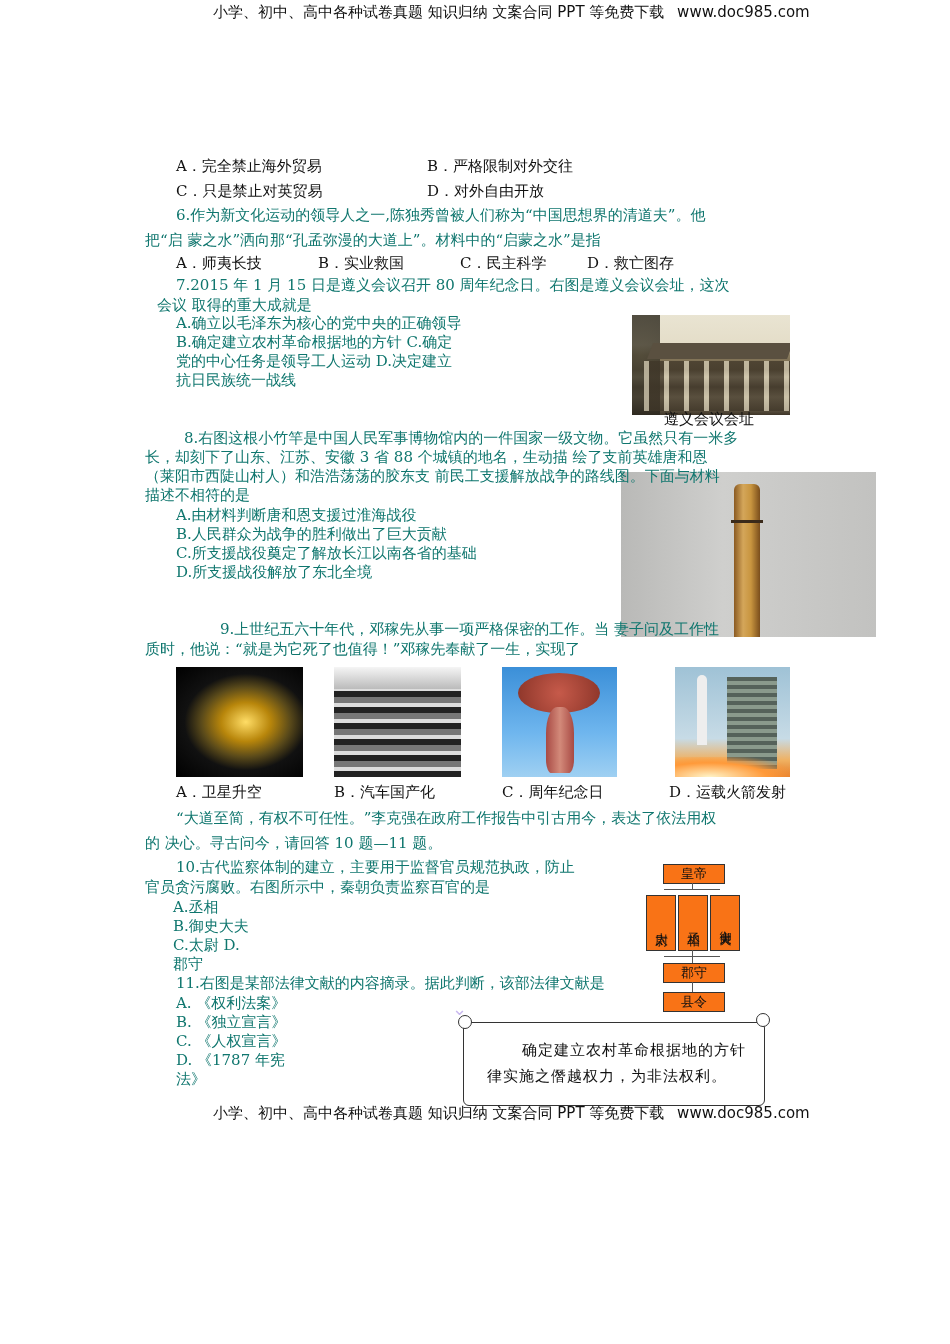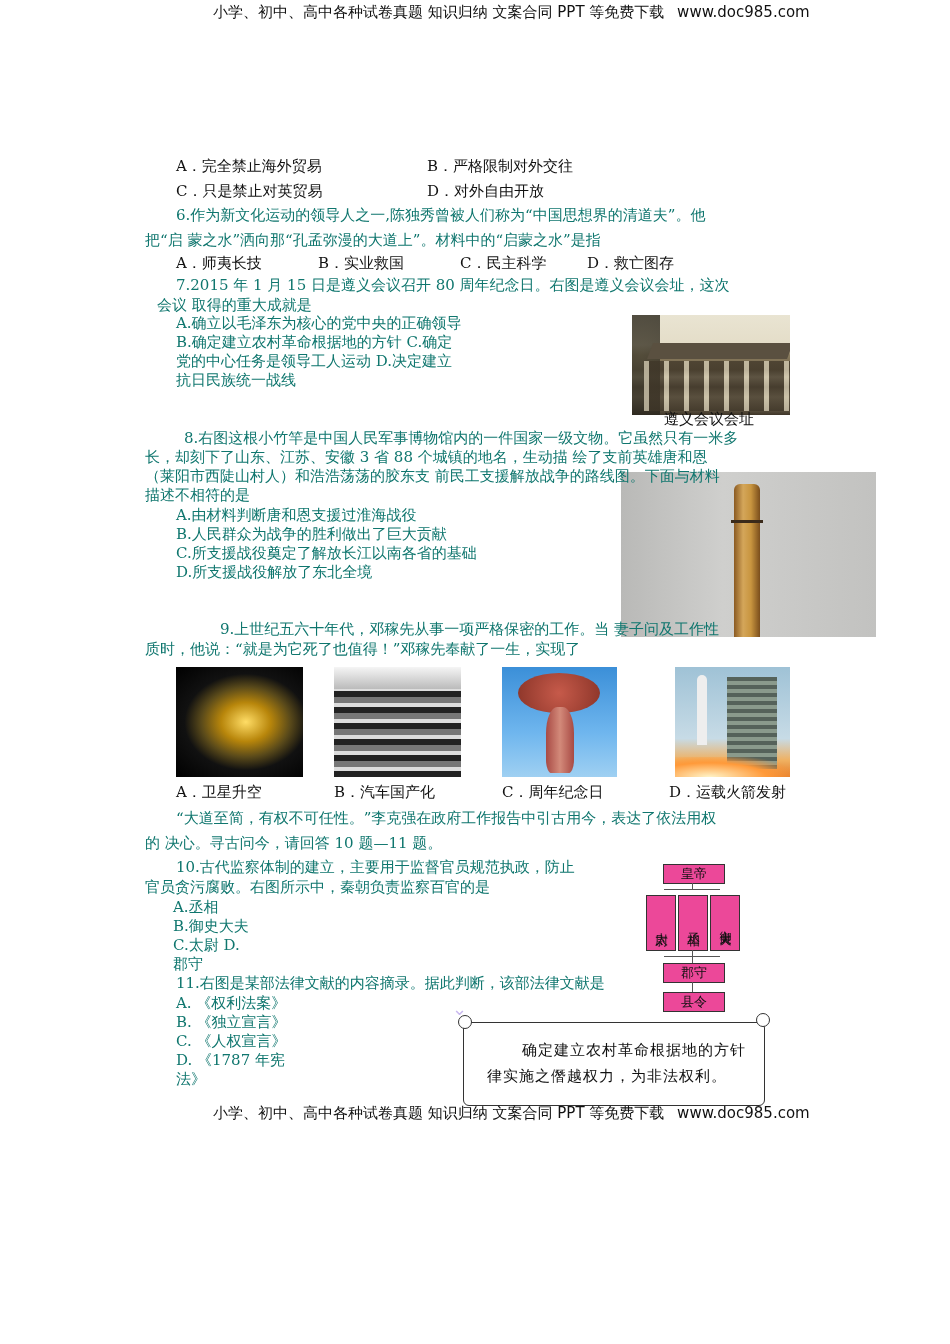--- a/index.html
+++ b/index.html
@@ -26,21 +26,21 @@
   .car { left: 334px; background: repeating-linear-gradient(0deg,#222 0 6px,#ddd 6px 10px,#777 10px 16px), #555; }
   .car .sky { position:absolute; left:0; top:0; width:100%; height:22px; background:linear-gradient(#f5f5f5,#bbb); }
   .bomb { left: 502px; width: 115px; background: linear-gradient(#3b8fd8,#6fb6ee 60%,#9fd0f2); }
   .bomb .cap { position:absolute; left:16px; top:6px; width:82px; height:40px; border-radius:50%; background: radial-gradient(circle,#c65a4a,#8a3428); }
   .bomb .stem { position:absolute; left:44px; top:40px; width:28px; height:66px; border-radius:40% 40% 20% 20%; background: linear-gradient(90deg,#a84a44,#d38a7a,#a84a44); }
   .rocket { left: 675px; width: 115px; background: linear-gradient(#9fc2d6,#c7dbe6 65%,#f0b060 85%,#e07a2a); }
   .rocket .body { position:absolute; left:22px; top:8px; width:10px; height:70px; background:#eee; border-radius:5px 5px 0 0; }
   .rocket .tower { position:absolute; left:52px; top:10px; width:50px; height:92px; background: repeating-linear-gradient(0deg,#55625a 0 4px,#8a9a8c 4px 8px); }
   .rocket .fire { position:absolute; left:0; top:90px; width:115px; height:20px; background: radial-gradient(ellipse at 30% 100%, #fff4c8, #ff9a3a 50%, transparent 80%); }
   
-  .box { position:absolute; border:1px solid #333; background:#ec4899; font-size:13px; text-align:center; color:#111; }
+  .box { position:absolute; border:1px solid #333; background:#f97316; font-size:13px; text-align:center; color:#111; }
   .vbox { writing-mode: vertical-rl; text-orientation: upright; display:flex; align-items:center; justify-content:center; letter-spacing:1px; }
   .line { position:absolute; background:#555; }
   
   .scroll { position:absolute; left: 463px; top: 1022px; width: 300px; height: 82px; border:1.5px solid #333; border-radius: 6px; background:#fff; }
   .scroll .curl1 { position:absolute; left:-6px; top:-8px; width:12px; height:12px; border:1.5px solid #333; border-radius:50%; background:#fff; }
   .scroll .curl2 { position:absolute; right:-6px; top:-10px; width:12px; height:12px; border:1.5px solid #333; border-radius:50%; background:#fff; }
   .scroll-text { position:absolute; font-family: "DejaVu Serif", serif; font-size: 15px; white-space: nowrap; letter-spacing: 1px; }
   .caption { position:absolute; font-size:15px; white-space:nowrap; }
   .mark { position:absolute; left:452px; top:998px; font-size:18px; color:#c9b8ef; }
 </style>

